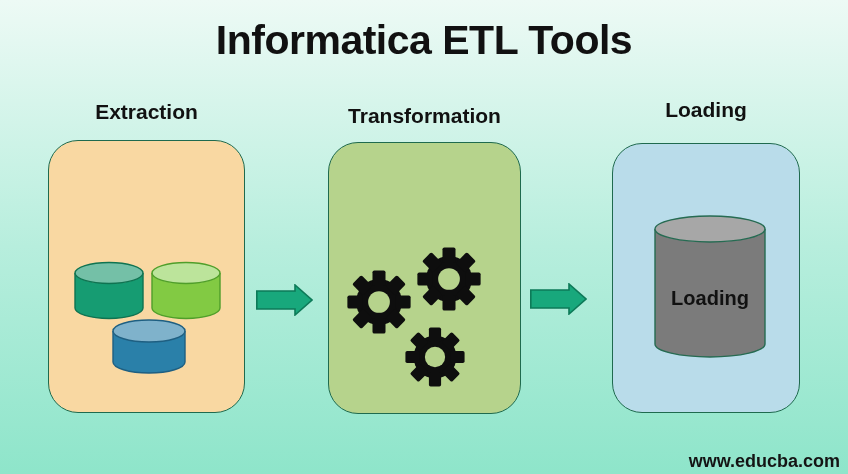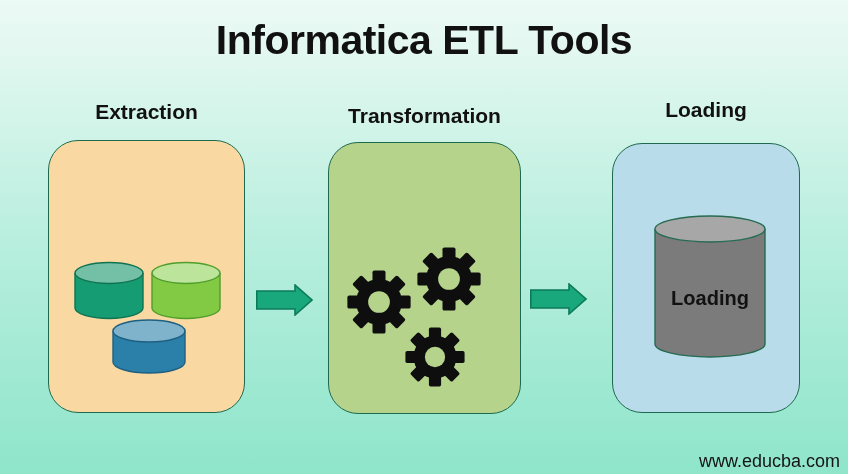--- a/index.html
+++ b/index.html
@@ -36,21 +36,21 @@
   .box-transformation{left:328px;top:142px;width:193px;height:272px;}
   .box-loading{left:612px;top:143px;width:188px;height:270px;}
   .icon-svg{position:absolute;}
   .svg-databases{left:68px;top:255px;}
   .svg-gears{left:340px;top:240px;}
   .svg-loading{left:650px;top:212px;}
   .svg-arrow-1{left:256px;top:284px;}
   .svg-arrow-2{left:530px;top:283px;}
   .watermark{
     position:absolute;right:8px;bottom:2px;
-    font-size:18px;font-weight:normal;color:#141414;
+    font-size:18px;font-weight:bold;color:#141414;
   }
 </style>
 </head>
 <body>
 
 <div class="canvas">
 
   <h1 class="title">Informatica ETL Tools</h1>
 
   <div class="stage-label label-transformation">Transformation</div>

